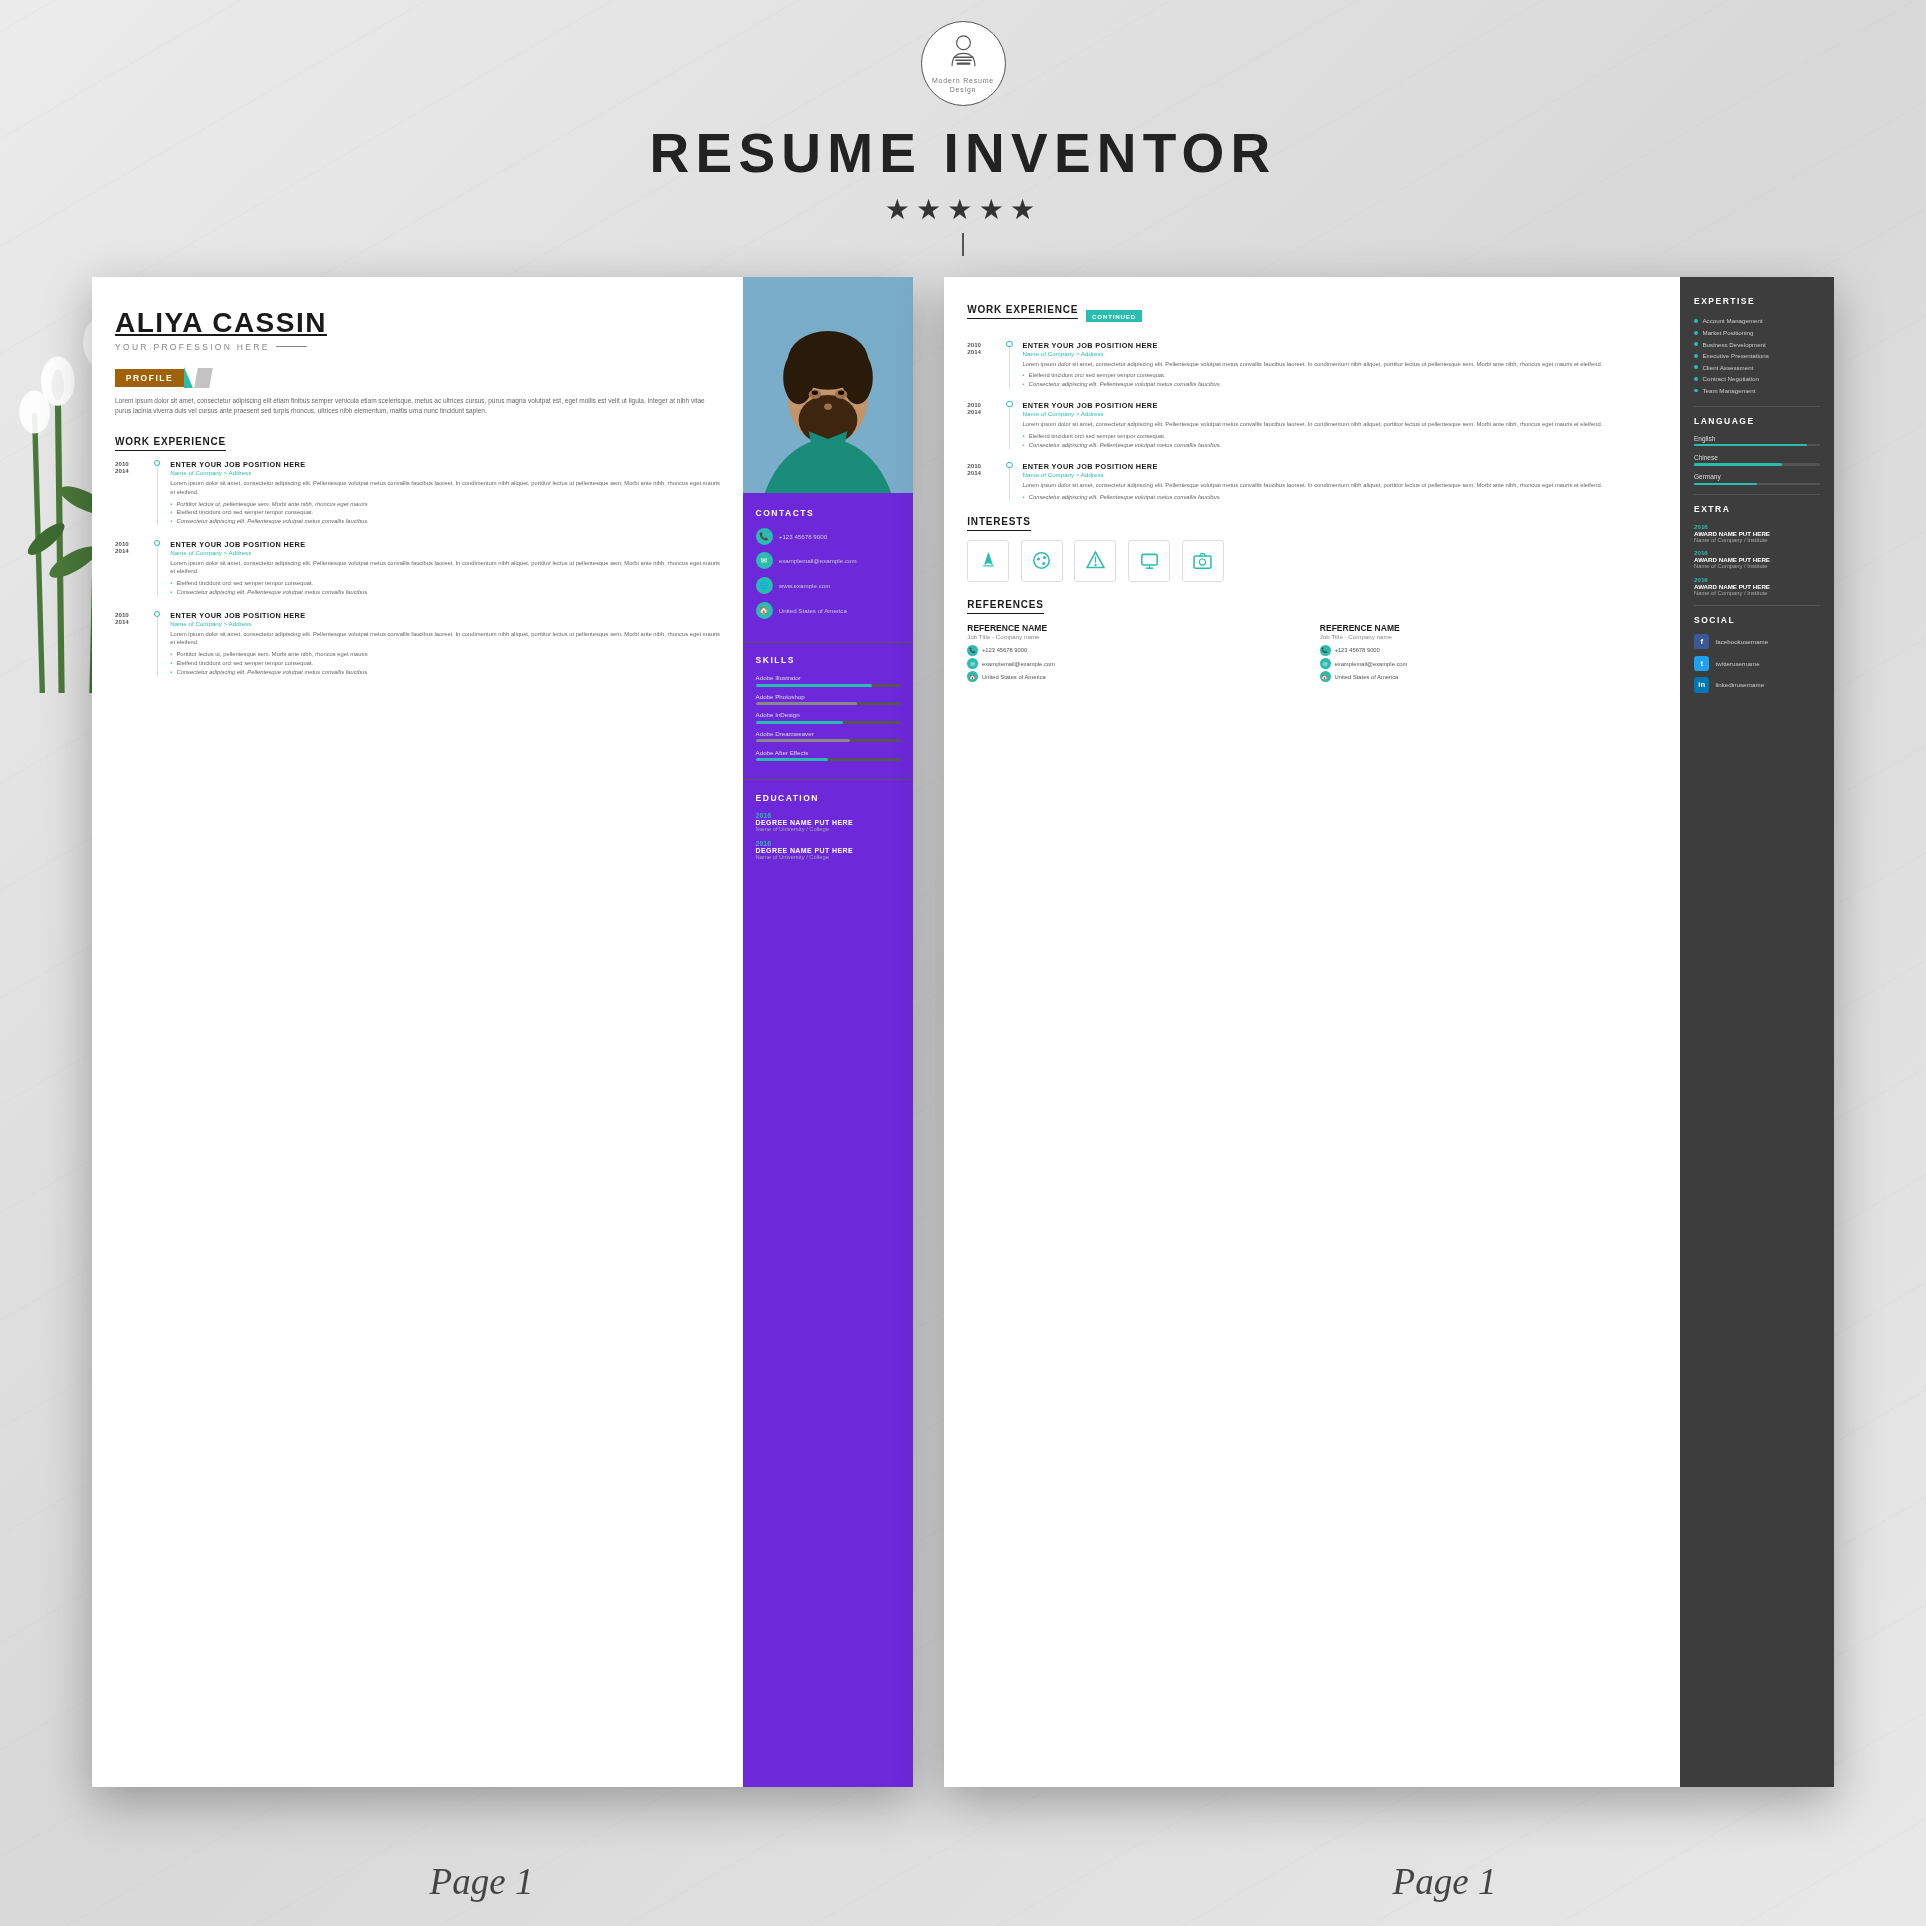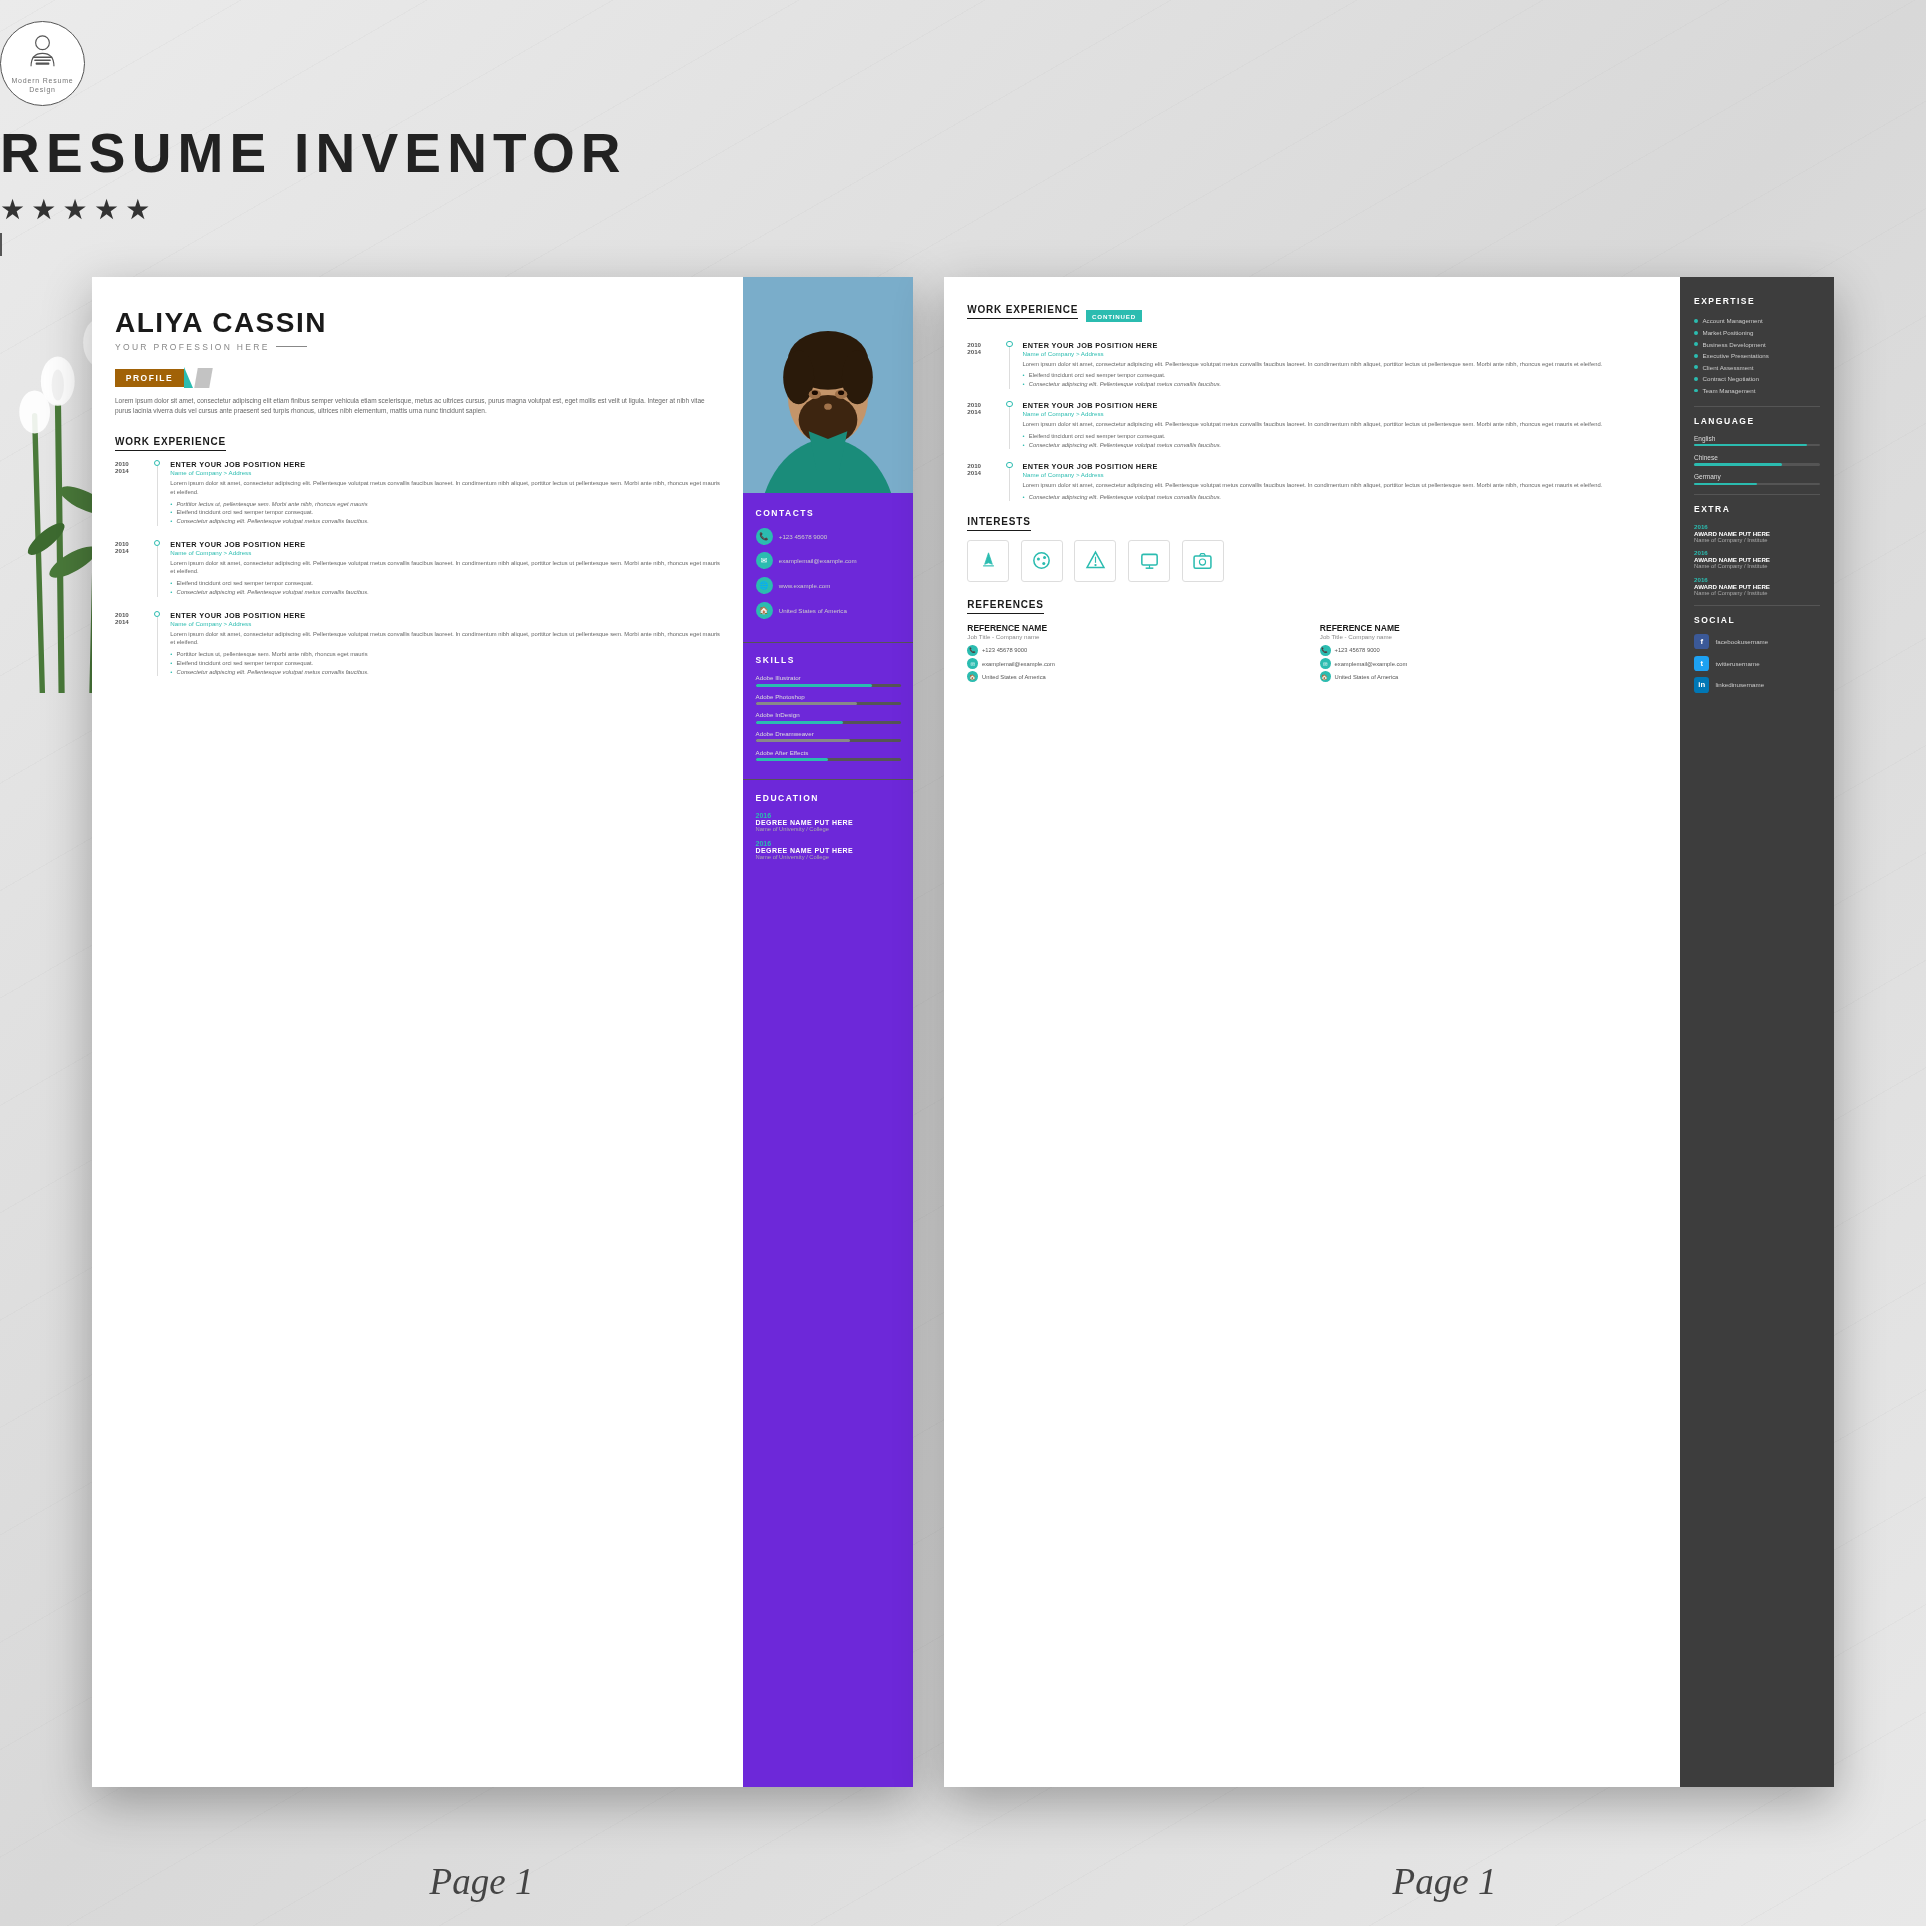--- a/index.html
+++ b/index.html
@@ -50,21 +50,21 @@
 
     
     .top-area {
       position: absolute;
       top: 0;
       left: 0;
       right: 0;
       height: 277px;
       display: flex;
       flex-direction: column;
-      align-items: flex-start;
+      align-items: center;
       justify-content: center;
       z-index: 10;
     }
 
     .logo-circle {
       width: 85px;
       height: 85px;
       border-radius: 50%;
       border: 1.5px solid #555;
       background: white;
@@ -168,20 +168,21 @@
     }
 
     
     .person-name {
       font-size: 28px;
       font-weight: 900;
       color: #1a1a1a;
       letter-spacing: 1.5px;
       text-transform: uppercase;
       line-height: 1.1;
+      text-decoration: underline;
     }
     .person-title {
       font-size: 8.5px;
       color: #888;
       letter-spacing: 2.3px;
       margin-top: 3.1px;
       display: flex;
       align-items: center;
       gap: 6.2px;
     }

